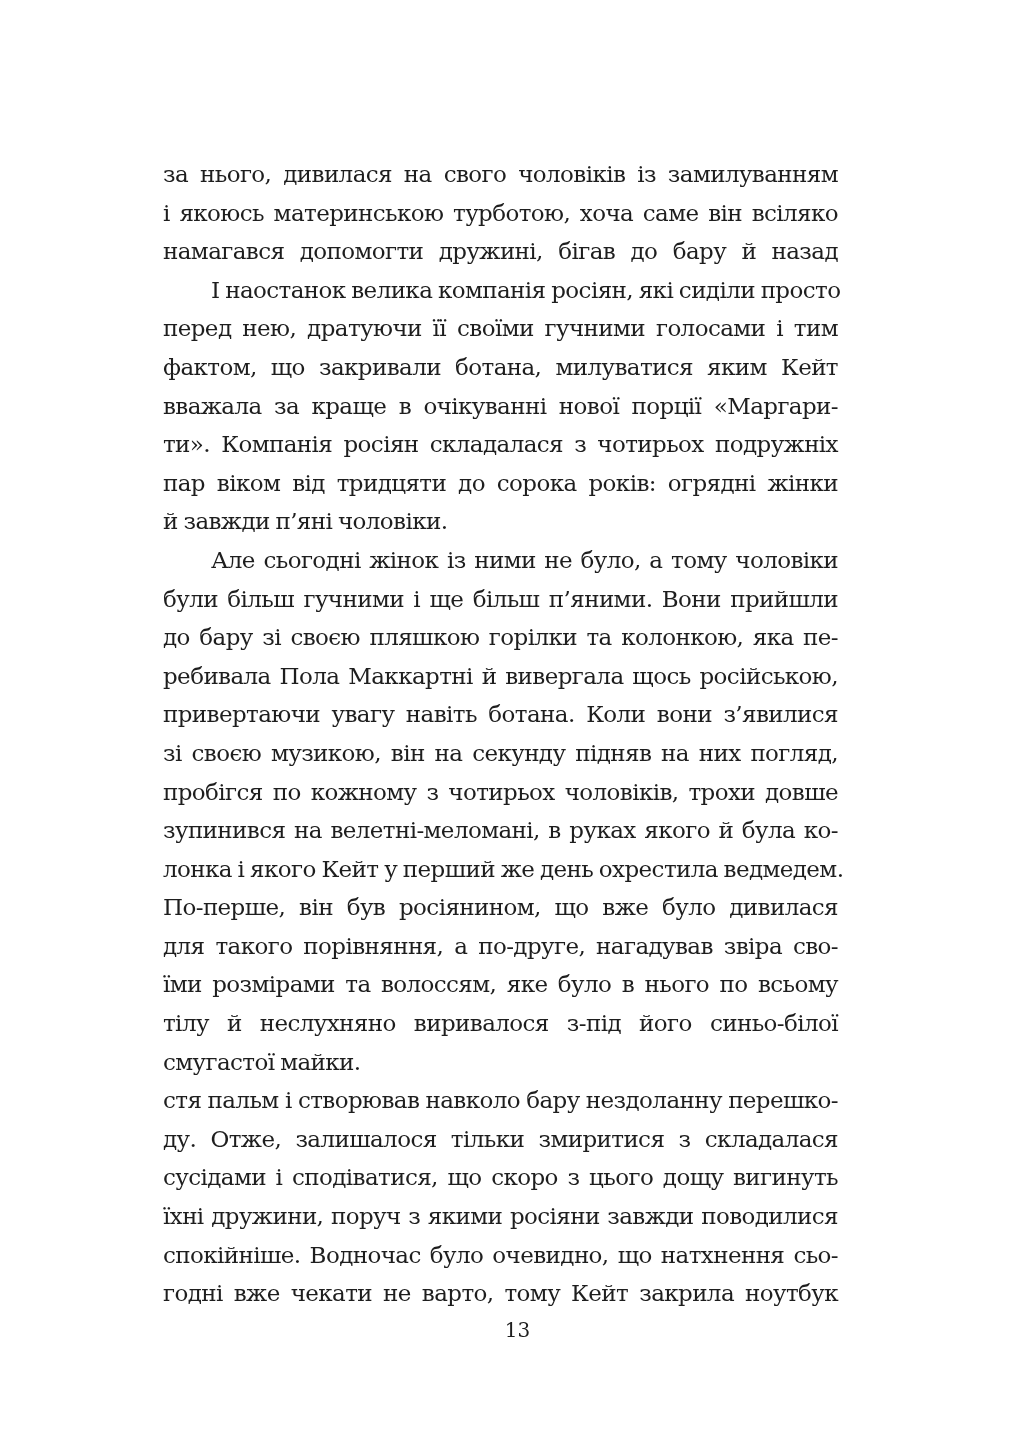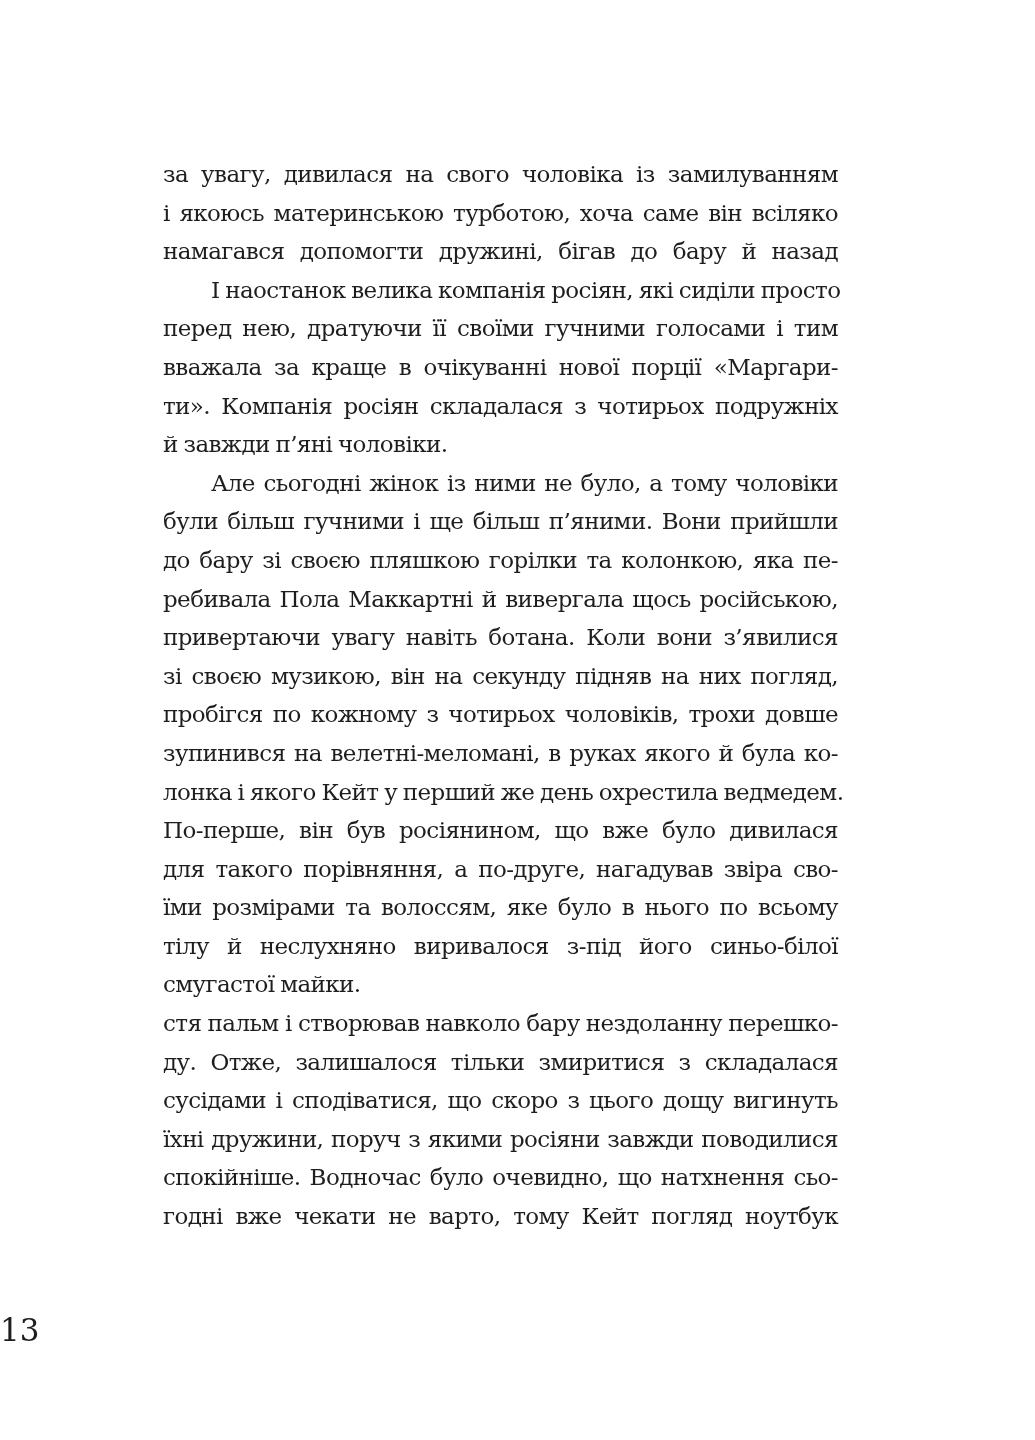--- a/index.html
+++ b/index.html
@@ -35,40 +35,43 @@
       text-align-last: left;
     }
     .line.indent {
       padding-left: 48px;
     }
     .page-number {
       position: absolute;
       left: 0;
       width: 1035px;
       top: 1315px;
-      font-size: 31px;
+      text-align: center;
+      font-size: 20px;
       line-height: 30px;
     }
   </style>
 </head>
 <body>
 
 <div class="page-body">
 
   <div>
-    <div class="line">за увагу, дивилася на свого чоловіка із замилуванням</div>
+    <div class="line">за нього, дивилася на свого чоловіків із замилуванням</div>
     <div class="line">і якоюсь материнською турботою, хоча саме він всіляко</div>
     <div class="line">намагався допомогти дружині, бігав до бару й назад</div>
   </div>
 
   <div>
     <div class="line indent">І наостанок велика компанія росіян, які сиділи просто</div>
     <div class="line">перед нею, дратуючи її своїми гучними голосами і тим</div>
+    <div class="line">фактом, що закривали ботана, милуватися яким Кейт</div>
     <div class="line">вважала за краще в очікуванні нової порції «Маргари-</div>
     <div class="line">ти». Компанія росіян складалася з чотирьох подружніх</div>
+    <div class="line">пар віком від тридцяти до сорока років: огрядні жінки</div>
     <div class="line last">й завжди п’яні чоловіки.</div>
   </div>
 
   <div>
     <div class="line indent">Але сьогодні жінок із ними не було, а тому чоловіки</div>
     <div class="line">були більш гучними і ще більш п’яними. Вони прийшли</div>
     <div class="line">до бару зі своєю пляшкою горілки та колонкою, яка пе-</div>
     <div class="line">ребивала Пола Маккартні й вивергала щось російською,</div>
     <div class="line">привертаючи увагу навіть ботана. Коли вони з’явилися</div>
     <div class="line">зі своєю музикою, він на секунду підняв на них погляд,</div>
@@ -81,17 +84,17 @@
     <div class="line">тілу й неслухняно виривалося з-під його синьо-білої</div>
     <div class="line last">смугастої майки.</div>
   </div>
 
   <div>
     <div class="line">стя пальм і створював навколо бару нездоланну перешко-</div>
     <div class="line">ду. Отже, залишалося тільки змиритися з складалася</div>
     <div class="line">сусідами і сподіватися, що скоро з цього дощу вигинуть</div>
     <div class="line">їхні дружини, поруч з якими росіяни завжди поводилися</div>
     <div class="line">спокійніше. Водночас було очевидно, що натхнення сьо-</div>
-    <div class="line">годні вже чекати не варто, тому Кейт погляд ноутбук</div>
+    <div class="line">годні вже чекати не варто, тому Кейт закрила ноутбук</div>
   </div>
 </div>
 
 <div class="page-number">13</div>
 
 </body></html>

